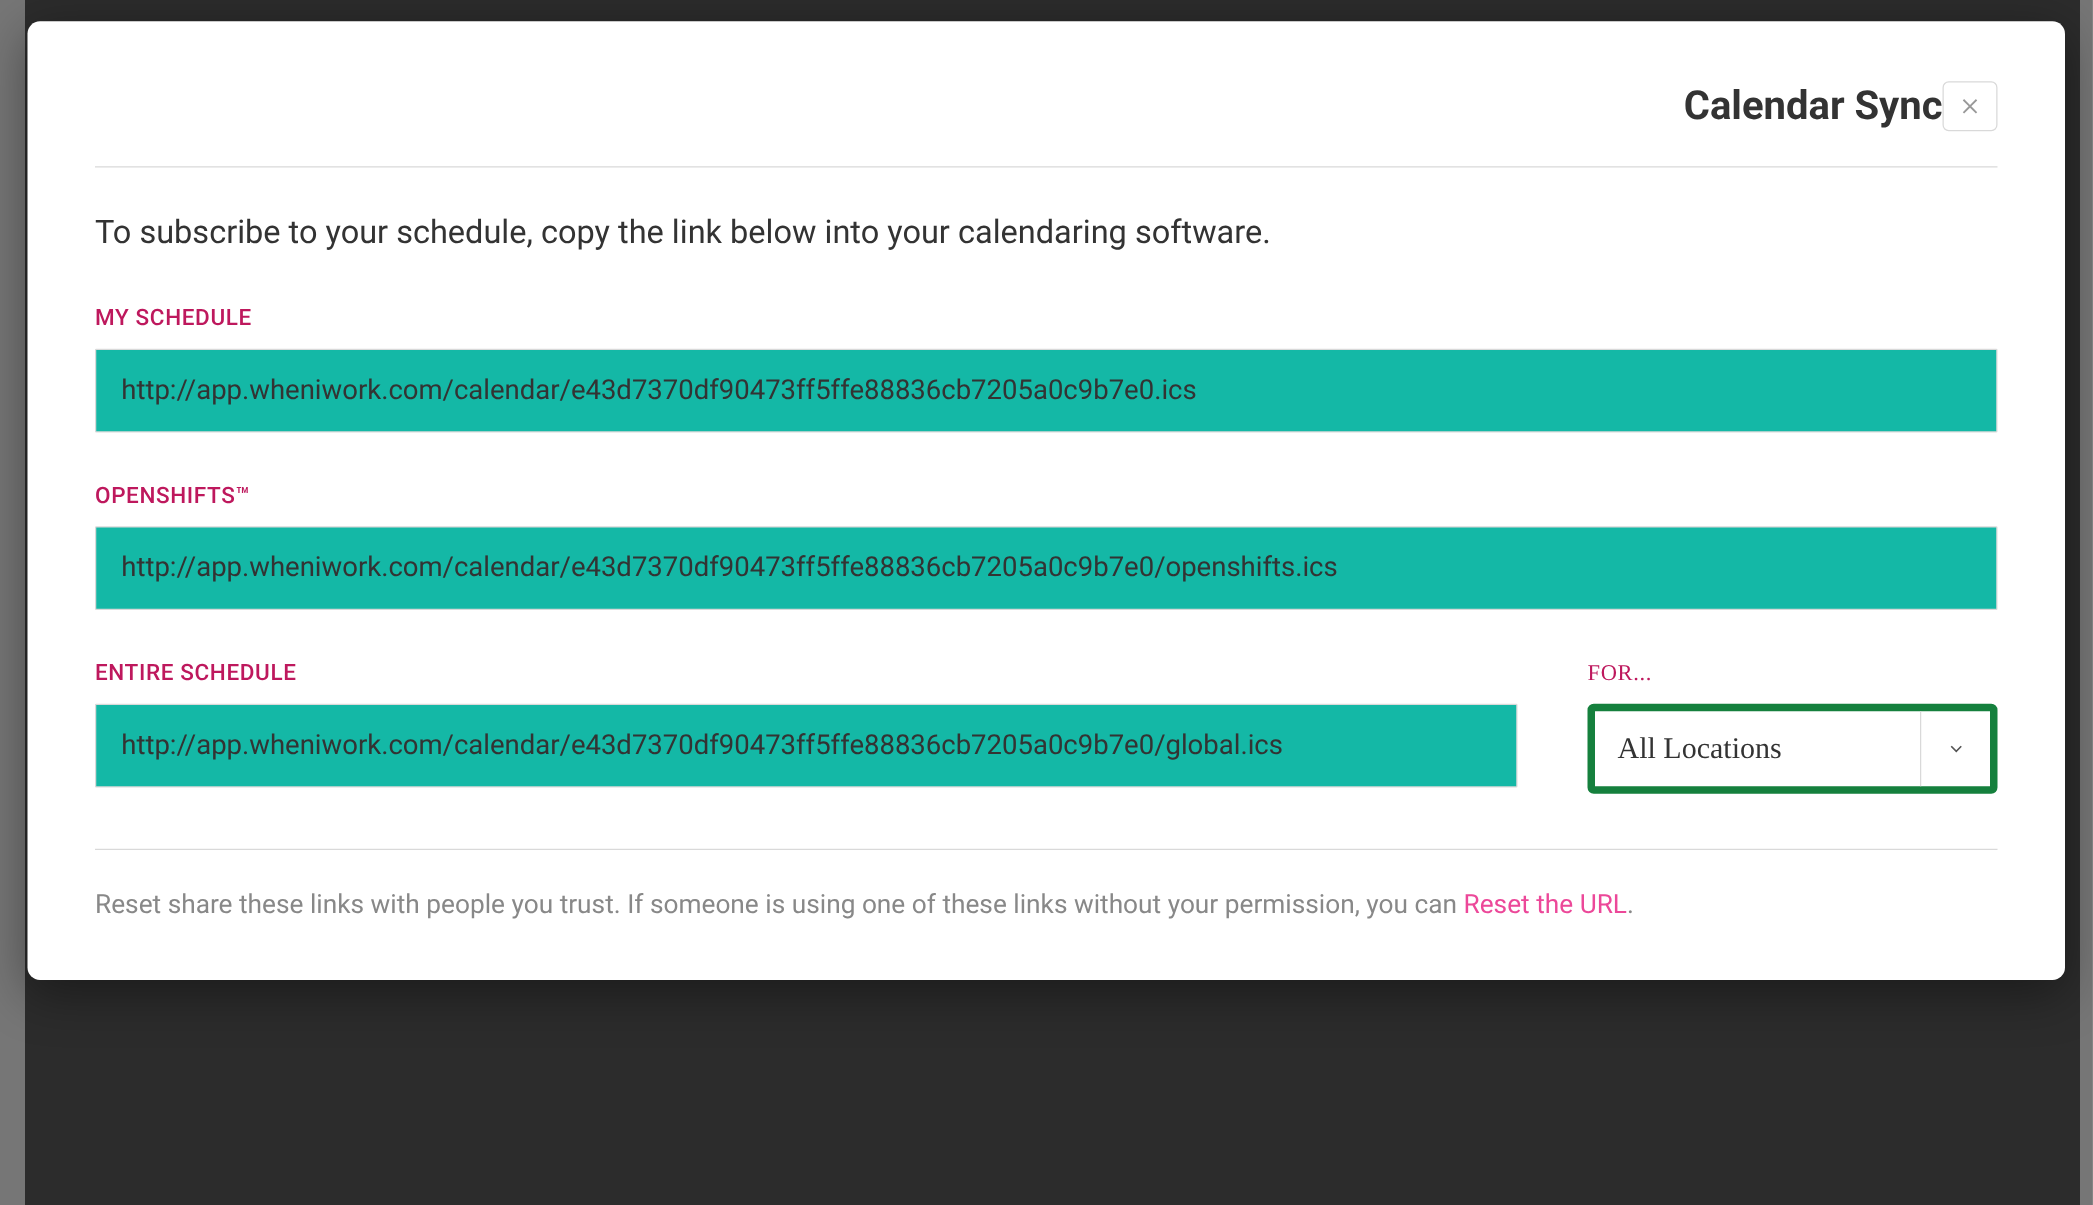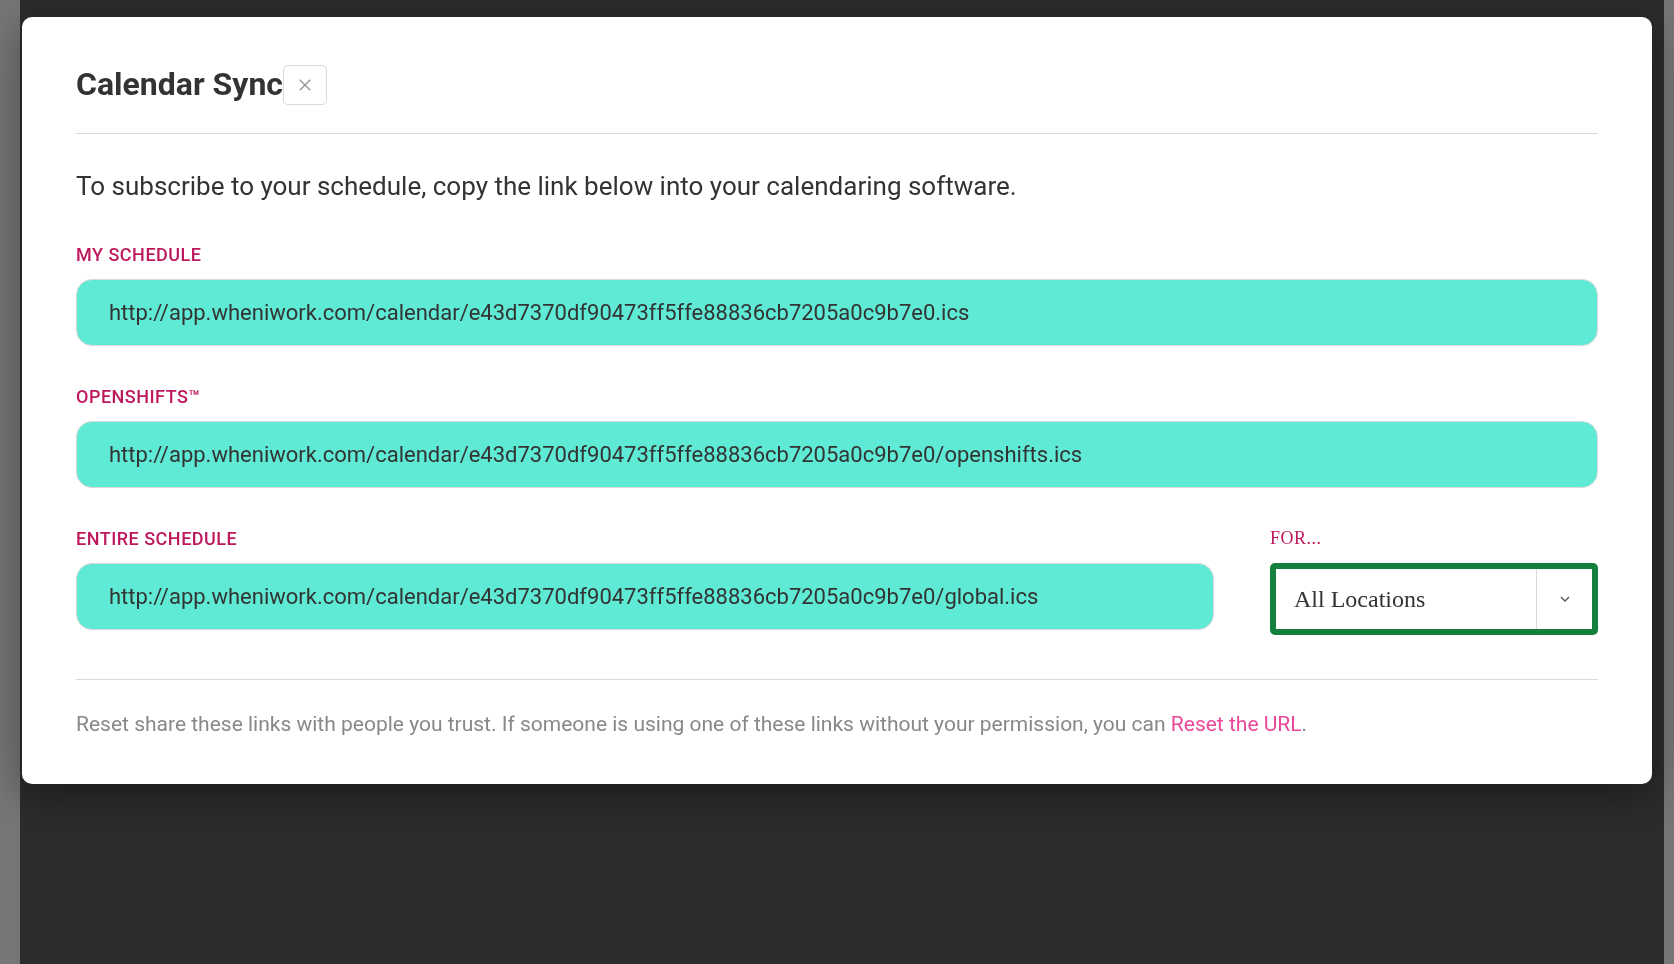--- a/index.html
+++ b/index.html
@@ -37,21 +37,21 @@
     left: 22px;
     right: 22px;
     background: #ffffff;
     border-radius: 10px;
     box-shadow: 0 10px 40px rgba(0,0,0,.4);
     padding: 48px 54px 48px 54px;
   }
   .modal-header {
     display:flex;
     align-items:flex-start;
-    justify-content:flex-start;
+    justify-content:flex-end;
     border-bottom: 1px solid #d9d9d9;
     padding-bottom: 28px;
   }
   .modal-title {
     font-size: 32px;
     font-weight: 700;
     color: #333;
   }
   .close-btn {
     width: 44px;
@@ -76,26 +76,26 @@
     margin-top: 40px;
     font-size: 18px;
     letter-spacing: .5px;
     color:#be185d;
     font-weight:500;
   }
   .url-input {
     width: 100%;
     margin-top: 14px;
     border: 1px solid #d9d9d9;
-    border-radius: 16px;
-    padding: 20px 32px;
+    border-radius: 1px;
+    padding: 20px 20px;
     font-size: 22px;
     color:#333;
     font-family:inherit;
-    background:#5eead4;
+    background:#14b8a6;
   }
   .row-entire {
     display:flex;
     gap: 56px;
     align-items:flex-start;
     margin-top:40px;
   }
   .col-entire-left { flex:1; }
   .col-entire-right { width: 328px; font-family: Liberation Serif, serif; }
   .col-entire-left .section-label,

